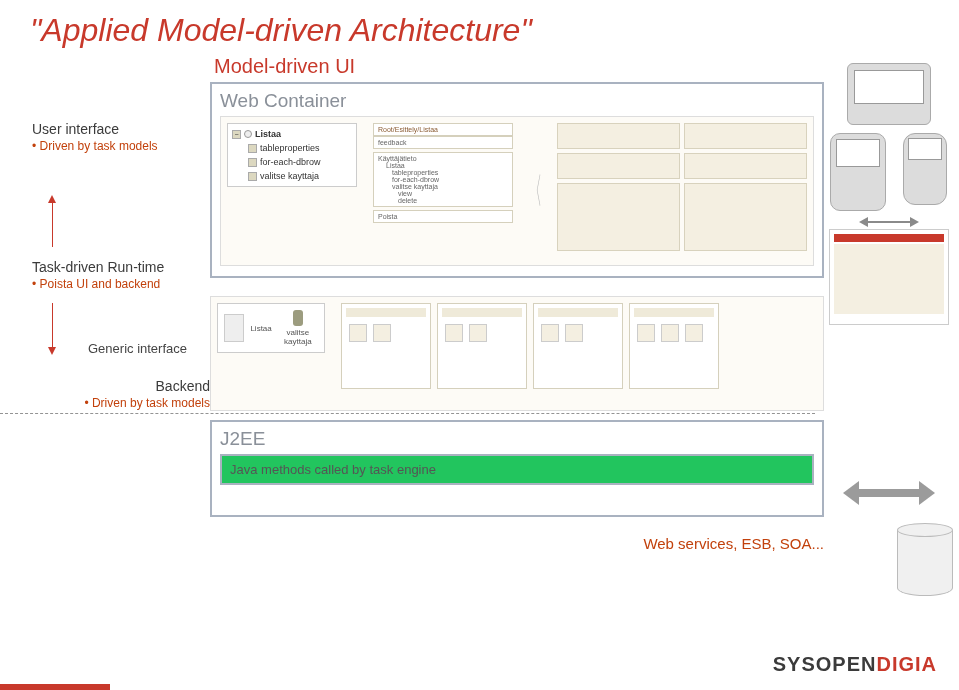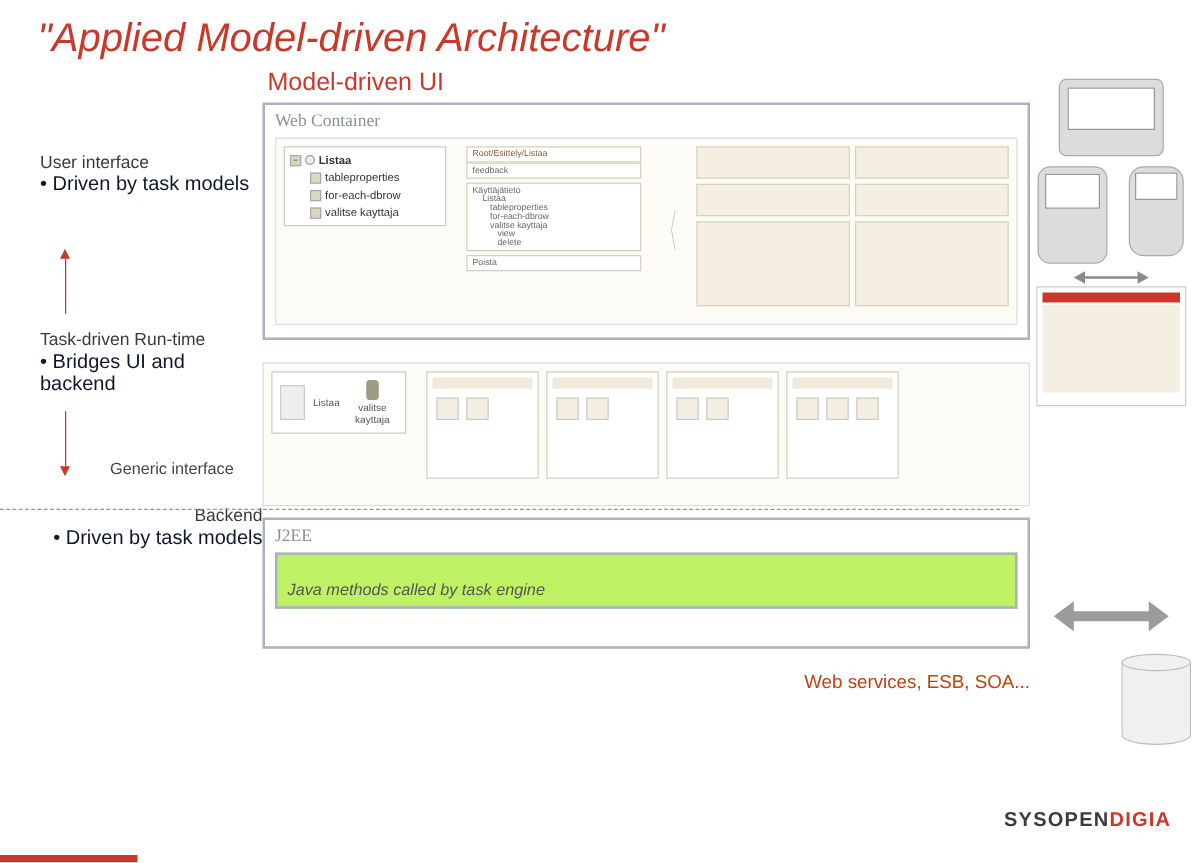--- a/index.html
+++ b/index.html
@@ -31,21 +31,21 @@
   }
   .right-col {
     width: 135px;
     padding: 4px 6px 0 0;
     flex-shrink: 0;
   }
 
   
   .block { margin-bottom: 48px; }
   .block-title { font-size: 14px; color: #3b3b3b; font-family: Arial, sans-serif; }
-  .block-sub { font-size: 16px; color: #0f172a; margin-top:2px;}
+  .block-sub { font-size: 12px; color: #c2410c; margin-top:2px;}
   .block-sub::before { content: "• "; }
 
   .arrow-down-red, .arrow-up-red {
     width: 1px; height: 46px;
     background:#c8392b;
     margin: 6px 0 6px 20px;
     position: relative;
   }
   .arrow-up-red::before {
     content:""; position:absolute; top:-6px; left:-4px;
@@ -68,21 +68,21 @@
     margin: 0 0 4px 4px;
   }
   .boxed {
     border: 2px solid #a9b2c0;
     background:#fff;
     padding: 6px 8px 10px 8px;
     margin-bottom: 18px;
     position: relative;
   }
   .box-label-gray {
-    font-size: 14px; color: #8a9099; font-family: Liberation Serif, serif;
+    font-size: 19px; color: #8a9099; font-family: Liberation Sans, sans-serif;
     margin-bottom: 4px;
   }
   .inner-stage {
     background:#fdfbf6;
     min-height:150px;
     border:1px solid #ddd;
     position:relative;
     padding:6px;
     display:flex;
     gap:16px;
@@ -164,34 +164,34 @@
   }
   .h-arrow::before,.h-arrow::after{
     content:"";position:absolute;top:-4px;
     border-top:5px solid transparent;border-bottom:5px solid transparent;
   }
   .h-arrow::before{left:-7px;border-right:9px solid #8a8a8a;}
   .h-arrow::after{right:-7px;border-left:9px solid #8a8a8a;}
 
   
   .bottom-row{display:flex;align-items:center;gap:10px;margin-top:2px;}
-  .sub-box{ border:2px solid #a9b2c0; background:#bef264; padding:20px 8px 6px 8px; font-size:13px; color:#555;font-style:italic;}
+  .sub-box{ border:2px solid #a9b2c0; background:#22c55e; padding:6px 8px 6px 8px; font-size:13px; color:#555;}
 
   .footer-line{font-size:15px;color:#c2410c;text-align:right;margin-top:18px;}
 
   .cylinder{
     width:56px; height:78px; position:relative; margin-left:auto;
   }
   .cylinder .top{width:56px;height:14px;background:#f0f0f0;border:1px solid #bbb;border-radius:50%;position:absolute;top:0;}
   .cylinder .body{width:56px;height:66px;background:#f0f0f0;border:1px solid #bbb;border-top:none;position:absolute;top:7px;border-radius:0 0 28px 28px/0 0 8px 8px;}
 
   
   .logo{
-    position:absolute; right:22px; bottom:24px;
-    font-family: Arial, sans-serif; font-size:16px; letter-spacing:1px;
+    position:absolute; right:22px; bottom:14px;
+    font-family: Arial, sans-serif; font-size:20px; letter-spacing:1px;
     color:#3b3b3b; font-weight:bold;
   }
   .logo .accent{color:#c8392b;}
   .corner-red{
     position:absolute; left:0; bottom:0; height:6px; width:110px; background:#c8392b;
   }
 
   .rc-block{margin-top:28px;}
   .big-h-arrow{height:8px;width:64px;background:#9b9b9b;position:relative;margin:26px auto;}
   .big-h-arrow::before,.big-h-arrow::after{
@@ -210,21 +210,21 @@
 
   <div class="left-col">
     <div style="height:46px;"></div>
     <div class="block">
       <div class="block-title">User interface</div>
       <div class="block-sub">Driven by task models</div>
     </div>
     <div class="arrow-up-red"></div>
     <div class="block" style="margin-top:12px;margin-bottom:12px;">
       <div class="block-title">Task-driven Run-time</div>
-      <div class="block-sub">Bridges UI and backend</div>
+      <div class="block-sub">Poista UI and backend</div>
     </div>
     <div class="arrow-down-red"></div>
     <div class="generic-label">Generic interface</div>
     <div style="height:14px;"></div>
     <div class="block" style="margin-top:6px;text-align:right;">
       <div class="block-title">Backend</div>
       <div class="block-sub">Driven by task models</div>
     </div>
   </div>
 

